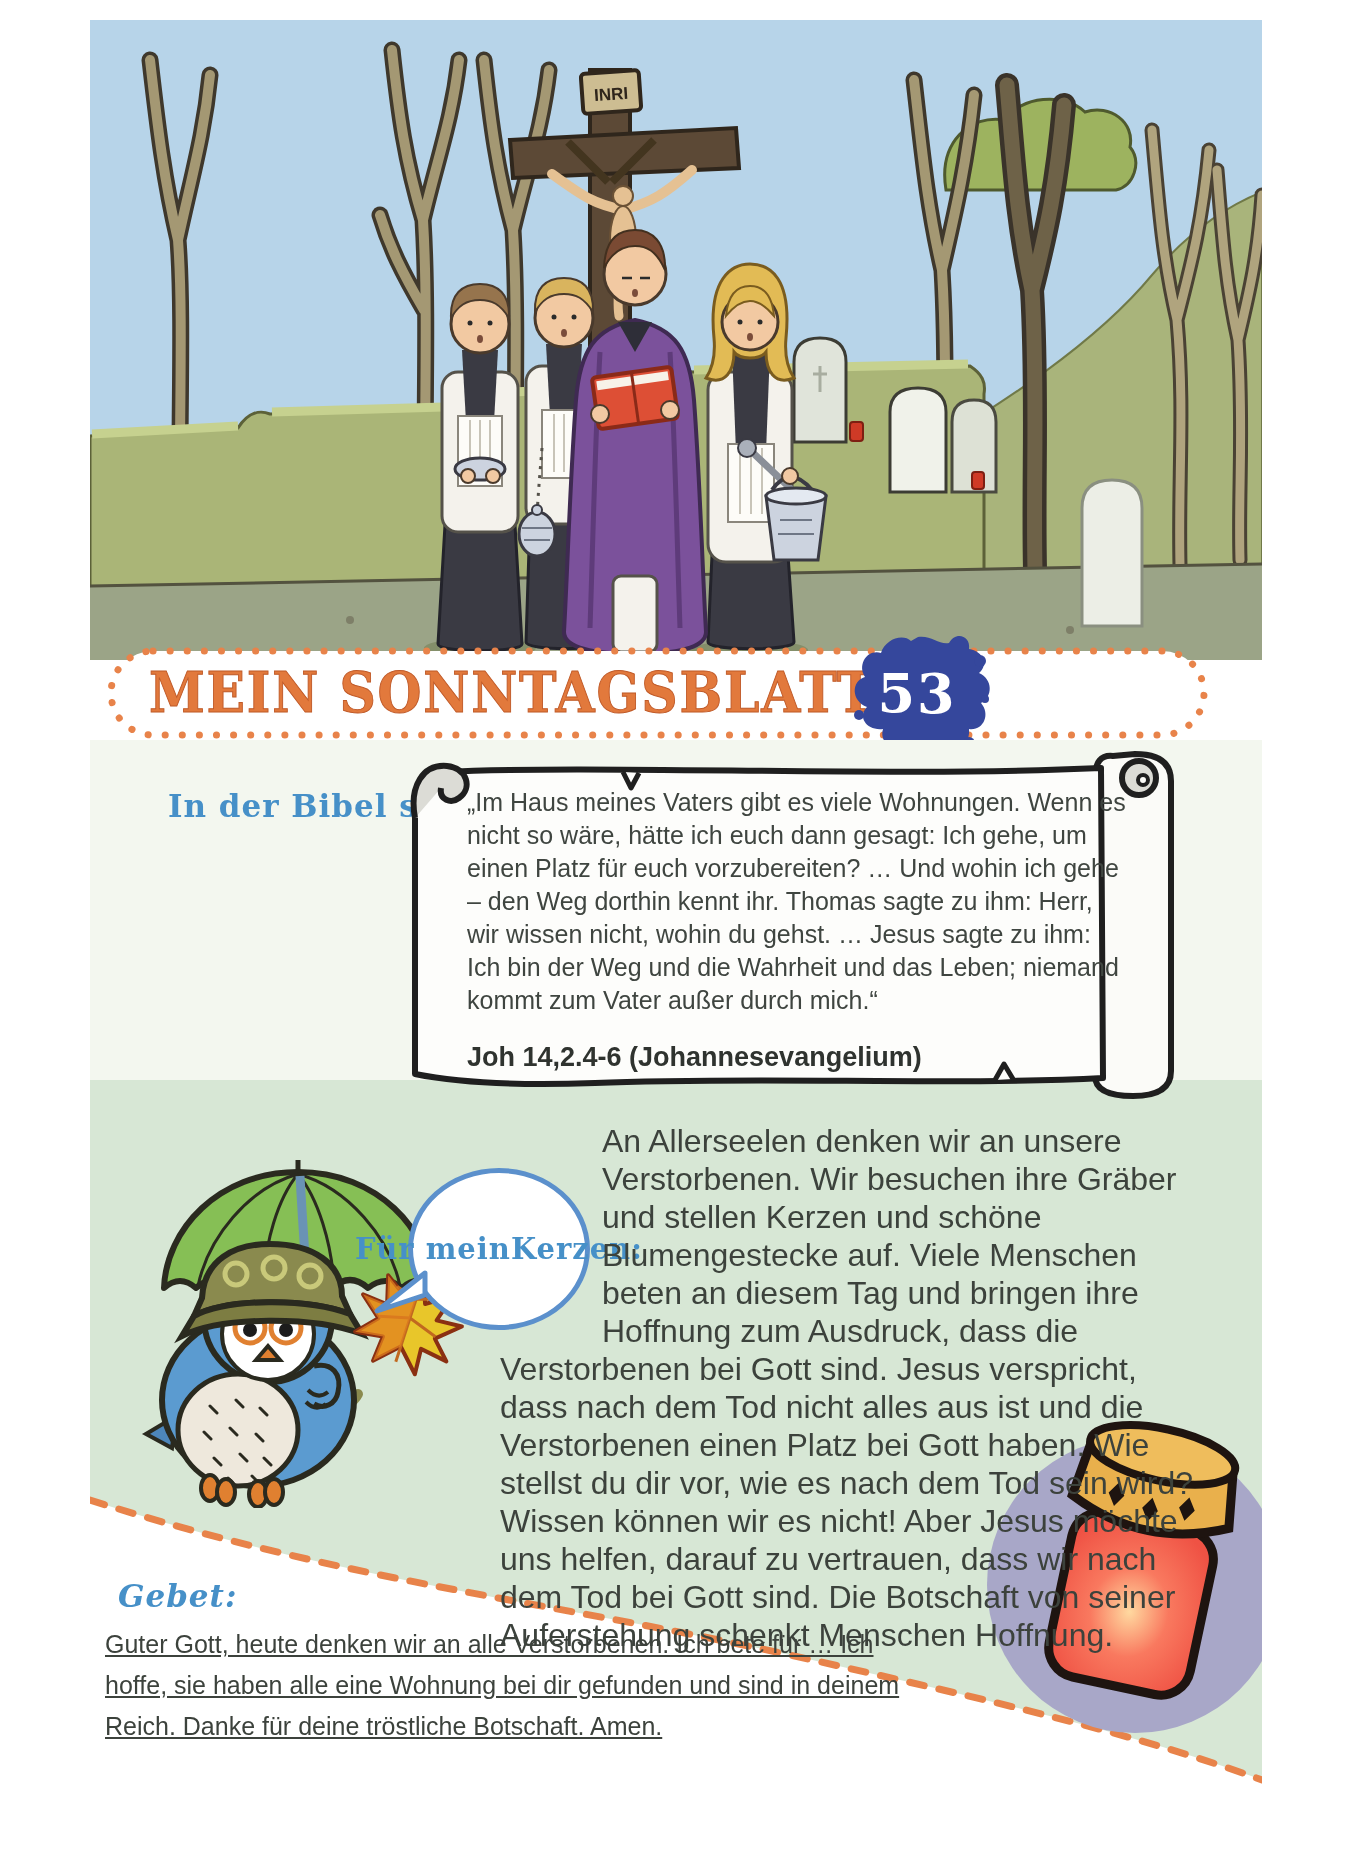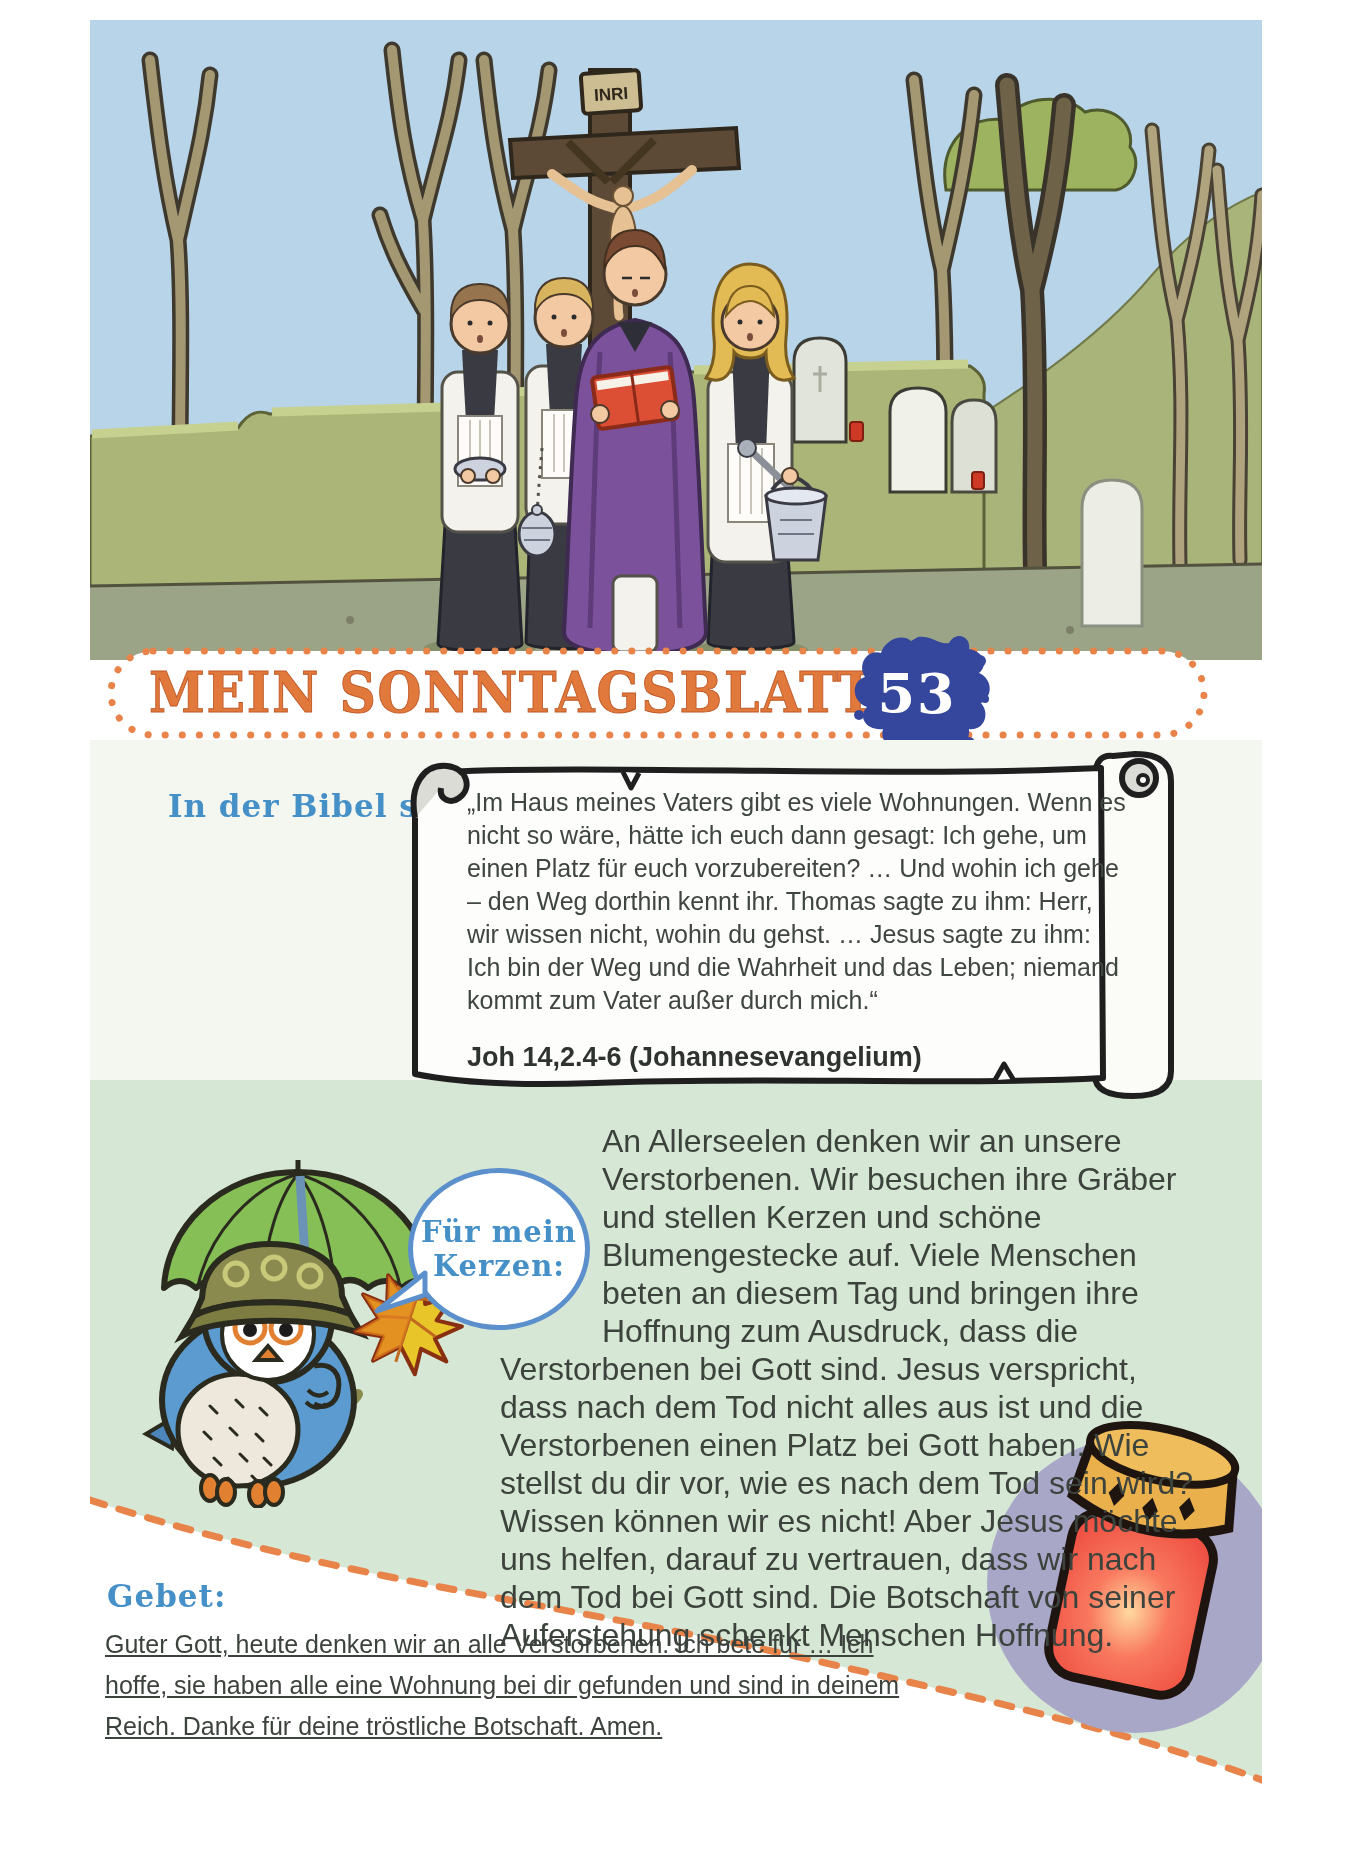--- a/index.html
+++ b/index.html
@@ -34,31 +34,31 @@
       line-height:33px;color:#3f4540;}
   #bible-ref{position:absolute;left:72px;top:316px;width:640px;
       font-weight:bold;font-size:27px;color:#2f332f;}
 
   
   #green-zone{left:90px;top:1080px;width:1172px;height:730px;}
 
   
   #owl{left:118px;top:1148px;width:360px;height:360px;}
   #speech-bubble{left:408px;top:1168px;width:172px;height:152px;background:#ffffff;
-      border:5px solid #5b90cc;border-radius:50%;display:flex;flex-direction:column;
+      border:5px solid #5b90cc;border-radius:50%;display:flex;flex-direction:row;
       justify-content:center;align-items:center;}
   #speech-bubble .blue-heading{font-size:29px;line-height:34px;}
   #bubble-tail{position:absolute;left:-40px;top:96px;width:56px;height:46px;overflow:visible;}
 
   
   #life-text{left:500px;top:1122px;width:702px;font-size:32px;line-height:38px;color:#3c423c;}
   #bubble-spacer{float:left;width:102px;height:190px;margin-top:38px;}
 
   
-  #gebet-label{left:107px;top:1578px;}
+  #gebet-label{left:118px;top:1578px;font-style:italic;}
   #prayer-text{left:105px;top:1624px;width:800px;font-size:25px;line-height:41px;color:#3c423c;text-decoration:underline;}
 </style>
 </head>
 <body>
 
 <div id="page">
 
   <svg id="illustration" class="abs" viewBox="0 0 1172 640">
     <rect x="0" y="0" width="1172" height="640" fill="#b7d4e9"></rect>
 

